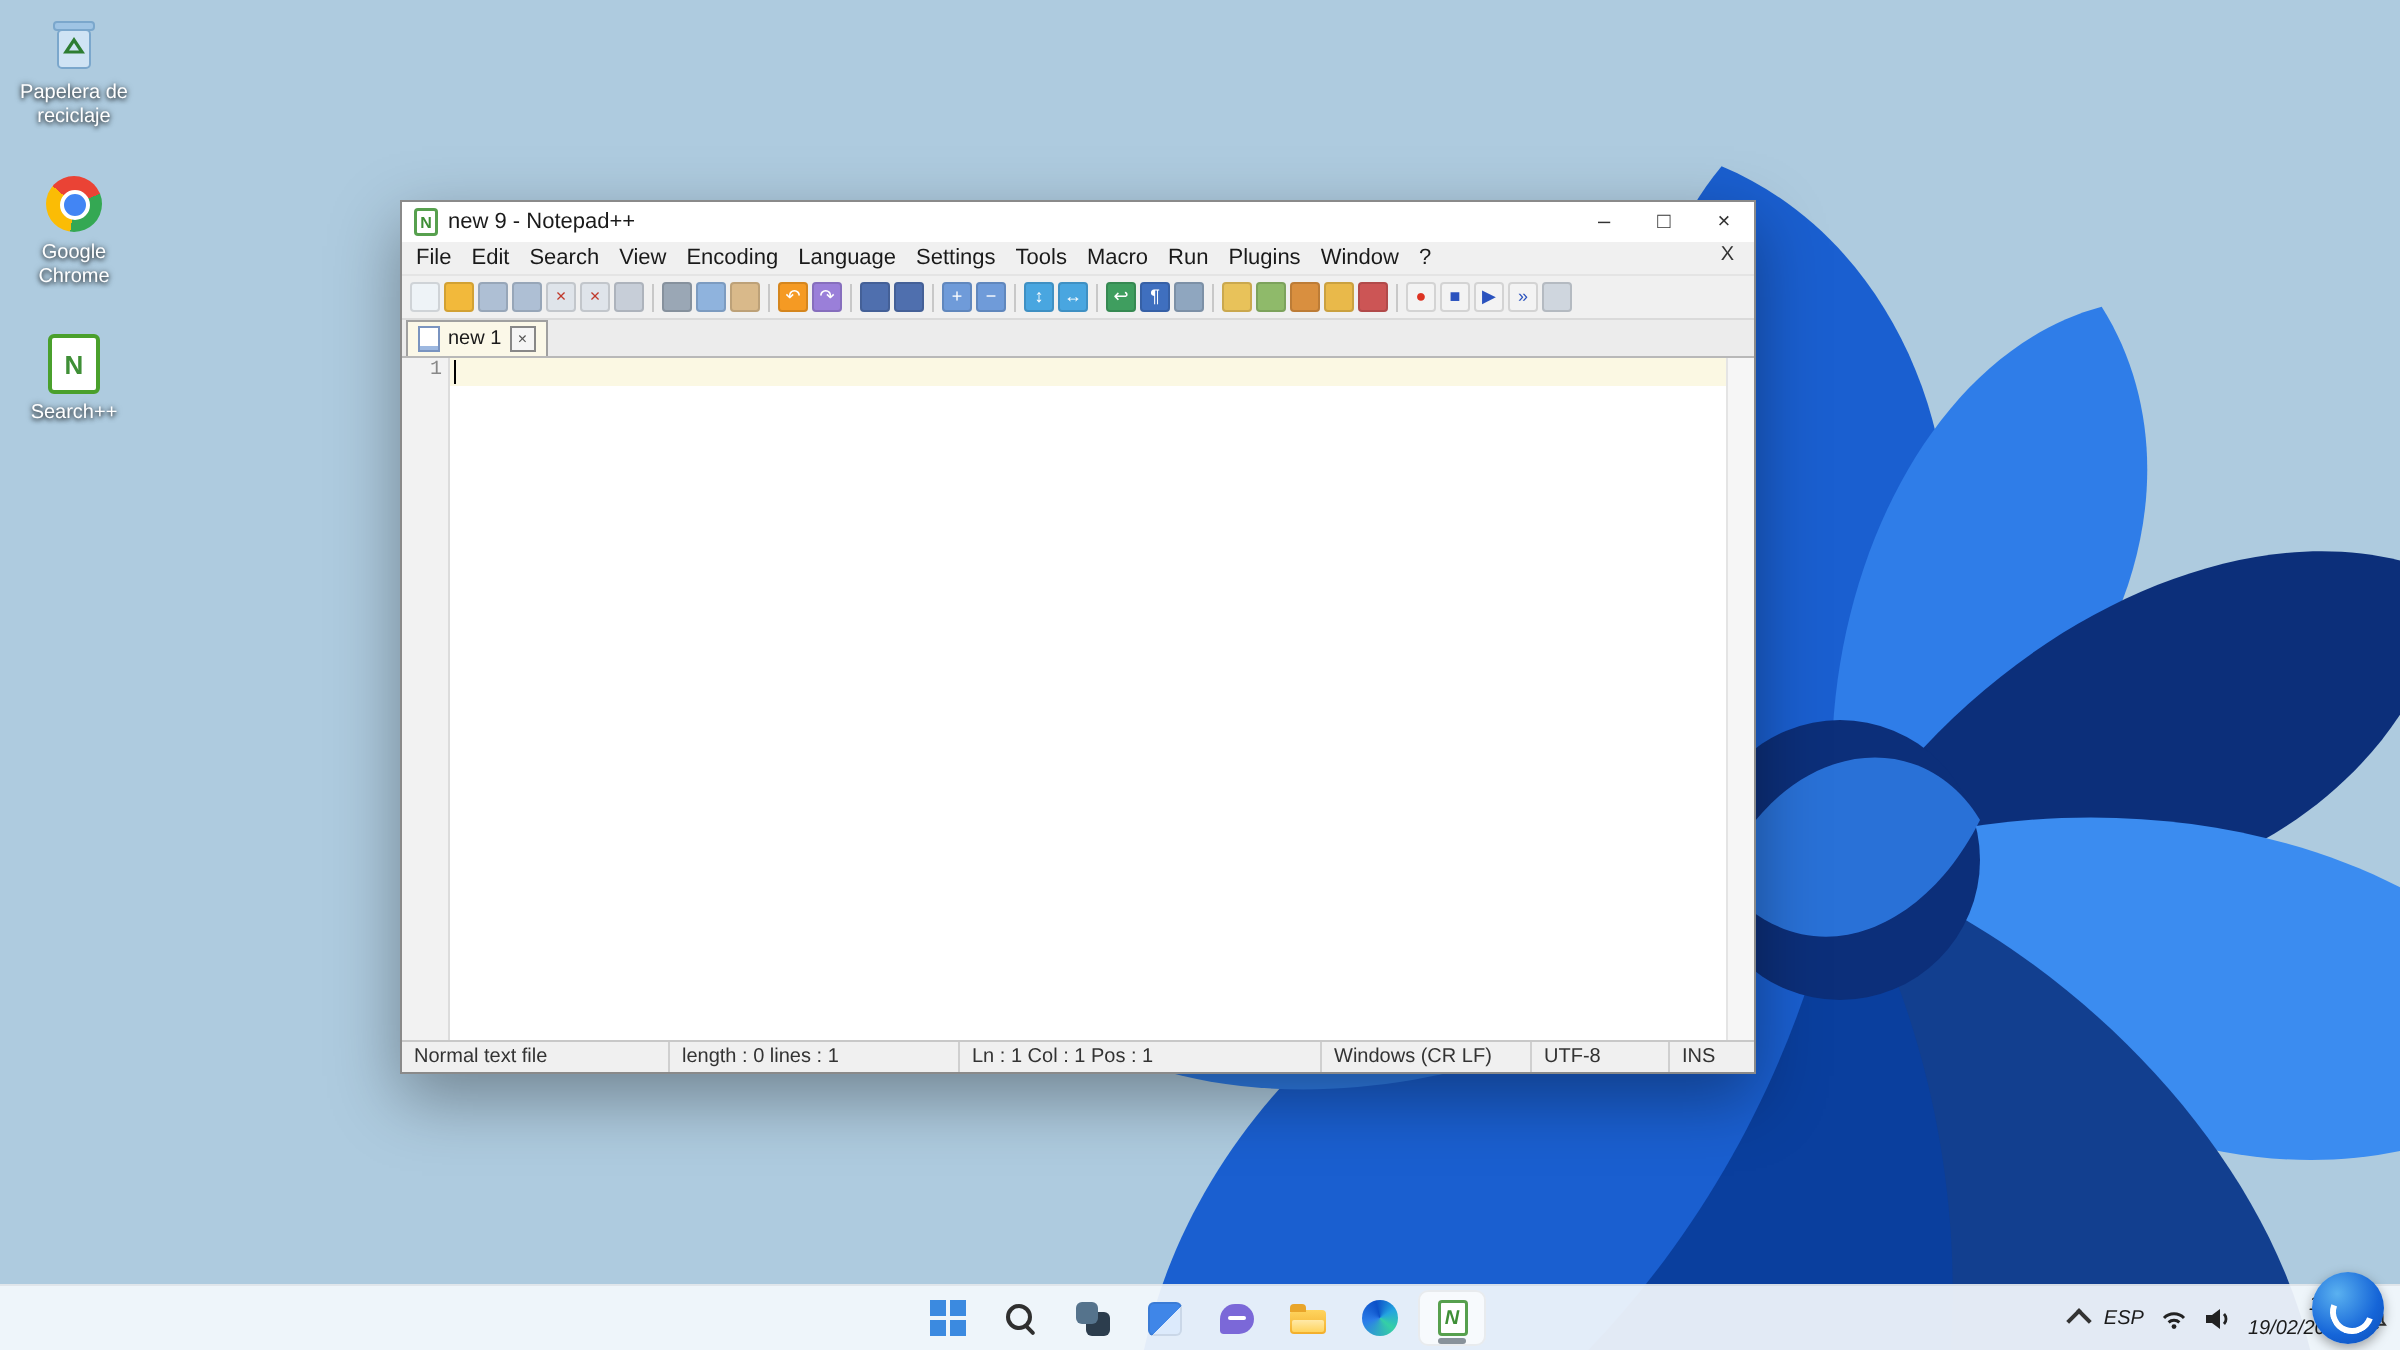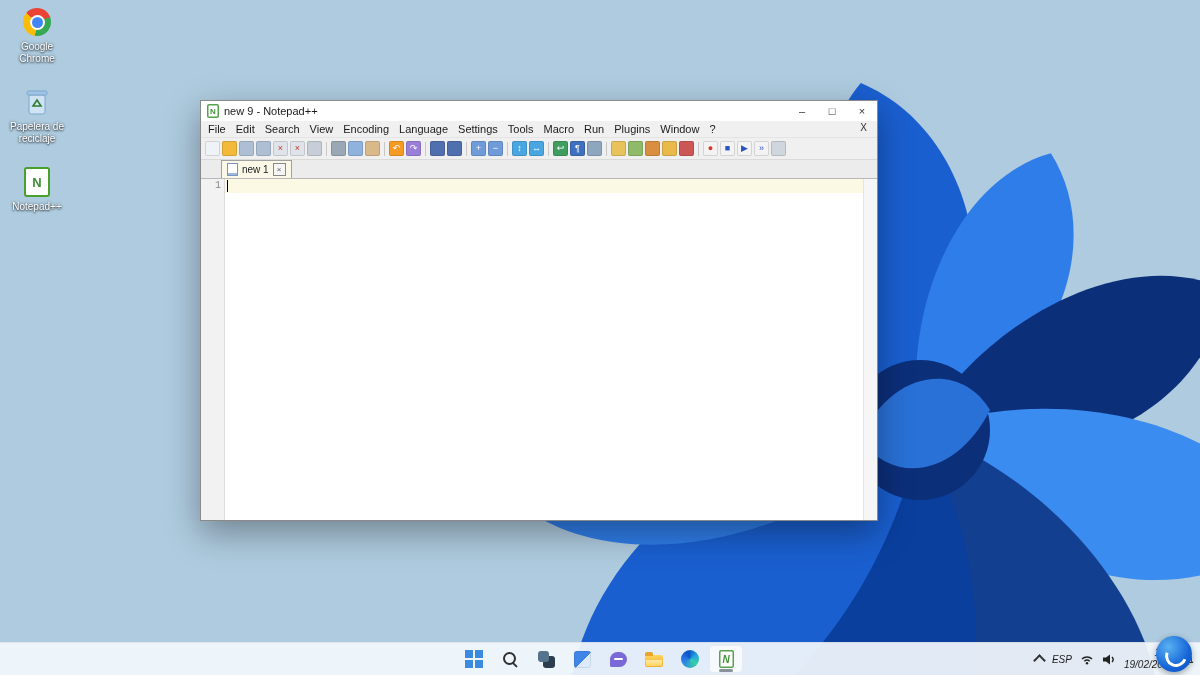--- a/index.html
+++ b/index.html
@@ -34,21 +34,21 @@
   .title-controls{margin-left:auto;display:flex;height:100%;}
   .tc{width:30px;height:100%;display:flex;align-items:center;justify-content:center;font-size:11px;color:#333;cursor:default;}
   .menubar{height:16px;background:#f0f0f0;display:flex;align-items:center;position:relative;padding-left:2px;}
   .menu-item{padding:1px 5px;font-size:11px;}
   .menu-close{position:absolute;right:6px;top:0;font-size:10px;color:#333;padding:1px 4px;}
   .toolbar{height:21px;background:#f0f0f0;display:flex;align-items:center;padding:0 4px;gap:2px;
     border-top:1px solid #e4e4e4;border-bottom:1px solid #dadada;}
   .tool-icon{width:15px;height:15px;border-radius:2px;display:flex;align-items:center;justify-content:center;
     font-size:9px;line-height:1;box-shadow:inset 0 0 0 1px rgba(0,0,0,.13);}
   .tb-sep{width:1px;height:14px;background:#c8c8c8;margin:0 2px;}
-  .tabbar{height:18px;background:#ececec;display:flex;align-items:flex-end;padding-left:20px;border-bottom:1px solid #b8b8b8;text-align:center;}
+  .tabbar{height:18px;background:#ececec;display:flex;align-items:flex-end;padding-left:2px;border-bottom:1px solid #b8b8b8;text-align:center;}
   .tab{display:flex;align-items:center;gap:4px;padding:0 5px;height:17px;background:#fbf8e8;
     border:1px solid #a0a0a0;border-bottom:none;font-size:10px;}
   .tab-doc{width:9px;height:11px;background:#fff;border:1px solid #7a94c0;
     box-shadow:inset 0 2px 0 #fff,inset 0 -6px 0 -4px #9db8e0;}
   .tab-close{width:11px;height:11px;border:1px solid #888;background:#f5f5f5;color:#555;
     display:flex;align-items:center;justify-content:center;font-size:8px;line-height:1;}
   .editor{display:flex;height:341px;background:#fff;}
   .gutter{width:20px;background:#f2f2f2;border-right:1px solid #dcdcdc;text-align:right;
     padding:1px 3px 0 0;color:#888;font:10px "Liberation Mono",monospace;}
   .editarea{flex:1;position:relative;background:#fff;}
@@ -142,39 +142,39 @@
           <path class="petal" d="M0 0 C90 -75 235 -95 305 -25 C255 70 105 95 0 0 Z" fill="#2f7de8"></path>
         </g>
       <circle cx="0" cy="0" r="70" fill="#0c2f7a"></circle>
       <path d="M-60 10 C-30 -60 40 -70 70 -20 C40 40 -20 60 -60 10 Z" fill="#2f7de8" opacity="0.85"></path>
     </g>
   </svg>
 
   <div id="desktop-icons">
     <div class="dicon">
       <div class="icon-art">
-          <div class="chrome-ball"></div>
-        </div>
-      <div class="label">Google Chrome</div>
-    </div>
-    <div class="dicon">
-      <div class="icon-art">
         <svg width="28" height="30" viewBox="0 0 28 30">
           <rect x="6" y="8" width="16" height="19" rx="2" fill="#cfe3f4" stroke="#7ba7cc"></rect>
           <rect x="4" y="4" width="20" height="4" rx="1.5" fill="#9fc4e4" stroke="#7ba7cc"></rect>
           <path d="M14 13 l4 6 h-8 z" fill="none" stroke="#2e7d32" stroke-width="1.6"></path>
         </svg>
       </div>
       <div class="label">Papelera de reciclaje</div>
     </div>
     <div class="dicon">
       <div class="icon-art">
+          <div class="chrome-ball"></div>
+        </div>
+      <div class="label">Google Chrome</div>
+    </div>
+    <div class="dicon">
+      <div class="icon-art">
           <div class="npp-page"></div>
         </div>
-      <div class="label">Notepad++</div>
+      <div class="label">Search++</div>
     </div>
   </div>
 
   <div id="npp-window">
     <div class="titlebar">
       <span class="title-icon"></span>
       <span class="title-text">new 9 - Notepad++</span>
       <span class="title-controls">
         <span class="tc">–</span>
         <span class="tc">□</span>
@@ -235,20 +235,28 @@
     </div>
     <div class="editor">
       <div class="gutter">
         <span>1</span>
       </div>
       <div class="editarea">
         <div class="current-line"></div>
         <div class="caret"></div>
       </div>
       <div class="vscroll"></div>
+    </div>
+    <div class="statusbar">
+      <span class="sseg doc-type">Normal text file</span>
+      <span class="sseg len">length : 0    lines : 1</span>
+      <span class="sseg cur">Ln : 1    Col : 1    Pos : 1</span>
+      <span class="sseg eol">Windows (CR LF)</span>
+      <span class="sseg enc">UTF-8</span>
+      <span class="sseg ins">INS</span>
     </div>
   </div>
 
   <div id="taskbar">
     <div id="taskbar-center">
         <div class="tb-btn">
           <div class="tbi tbi-start"></div>
         </div>
         <div class="tb-btn">
           <div class="tbi tbi-search"></div>

